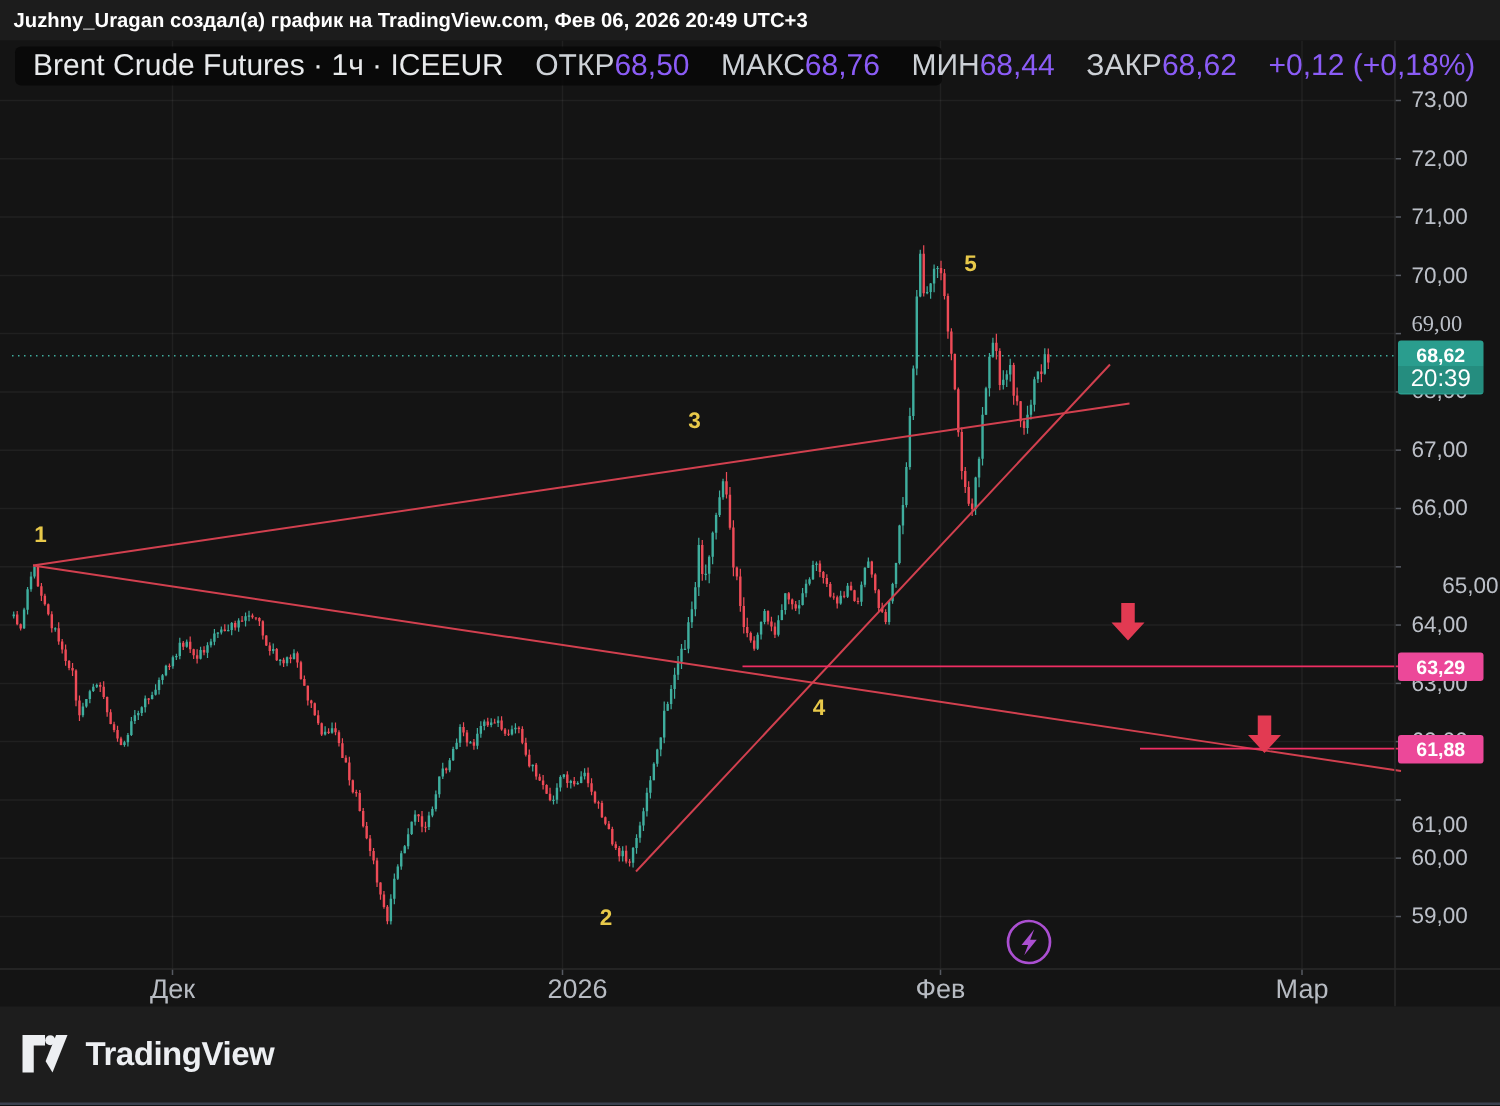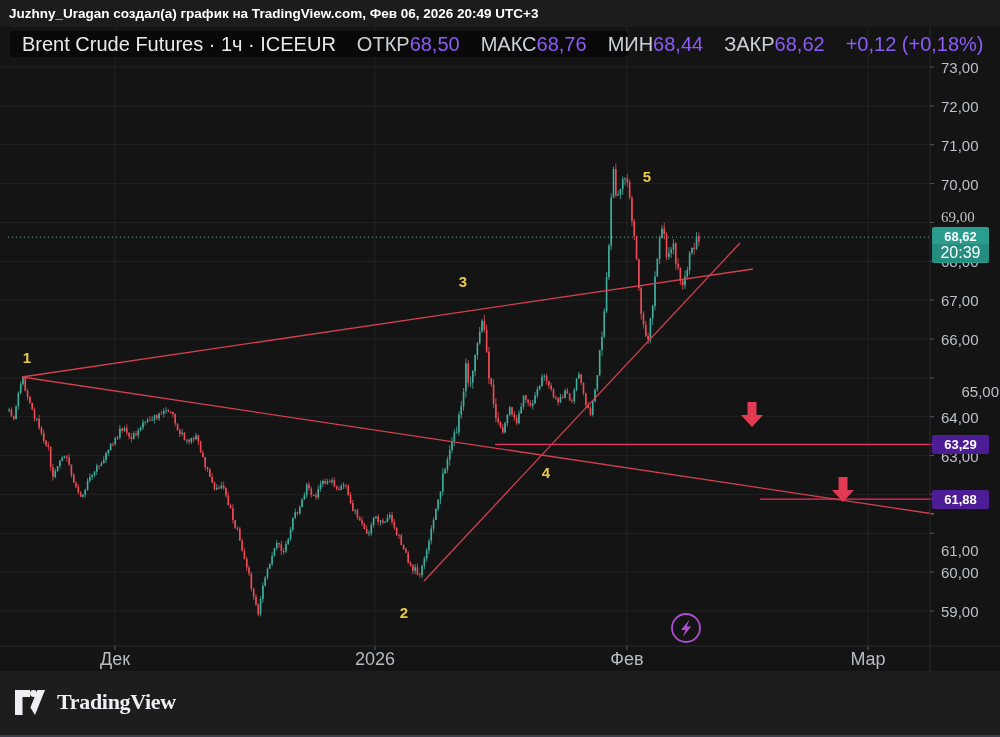--- a/index.html
+++ b/index.html
@@ -21,23 +21,23 @@
   .wave{position:absolute;transform:translate(-50%,-50%);color:#e8c94a;font-size:15px;
         font-weight:bold;z-index:4;}
   .paxis-label{position:absolute;left:941px;width:58px;color:#bcc0c8;font-size:15px;
                font-weight:500;transform:translateY(-50%);z-index:2;}
   .taxis-label{position:absolute;top:648px;width:60px;margin-left:-30px;text-align:center;
                color:#b7bbc2;font-size:18px;line-height:22px;z-index:2;}
   .badge{position:absolute;left:932px;width:57px;border-radius:2px;color:#fff;
          font-size:13px;font-weight:bold;text-align:center;z-index:6;}
   .badge.current{background:#2a9d8e;padding:2px 0 1px 0;}
   .badge.current .t{font-weight:normal;font-size:16px;background:rgba(0,0,0,0.10);}
-  .badge.level{background:#4c1d95;height:19px;line-height:19px;}
+  .badge.level{background:#ec4899;height:19px;line-height:19px;}
   .footer{position:absolute;top:671px;left:0;width:1000px;height:66px;background:#1d1d1d;}
-  .brand{position:absolute;top:18px;left:14px;display:flex;gap:9px;font-family:Liberation Serif, serif;}
+  .brand{position:absolute;top:18px;left:14px;display:flex;align-items:center;gap:9px;}
   .brand .txt{color:#edeff2;font-size:22px;font-weight:bold;letter-spacing:-0.3px;}
   .stage::after{content:"";position:absolute;left:0;bottom:0;width:1000px;height:2px;
                 background:#454e60;opacity:.75;}
 </style>
 </head>
 <body>
 
 <div class="stage">
 
   <div class="topbar">
@@ -143,21 +143,21 @@
       <div class="paxis-label" style="top: 300.143px;">67,00</div>
       <div class="paxis-label" style="top: 261.286px;">68,00</div>
       <div class="paxis-label" style="top: 217px; font-family: Liberation Serif, serif;">69,00</div>
       <div class="paxis-label" style="top: 183.571px;">70,00</div>
       <div class="paxis-label" style="top: 144.714px;">71,00</div>
       <div class="paxis-label" style="top: 105.857px;">72,00</div>
       <div class="paxis-label" style="top: 67px;">73,00</div>
     </div>
   <div id="taxis">
       <div class="taxis-label" style="left: 115px;">Дек</div>
-      <div class="taxis-label" style="left: 375px;">2026</div>
+      <div class="taxis-label" style="left: 375px; text-align: right;">2026</div>
       <div class="taxis-label" style="left: 627px;">Фев</div>
       <div class="taxis-label" style="left: 868px;">Мар</div>
     </div>
 
   <div class="badge current" id="badge-current" style="top: 227.194px;">
     <div>68,62</div>
     <div class="t">20:39</div>
   </div>
   <div class="badge level" id="badge-l0" style="top: 434.803px;">63,29</div>
   <div class="badge level" id="badge-l1" style="top: 489.591px;">61,88</div>

